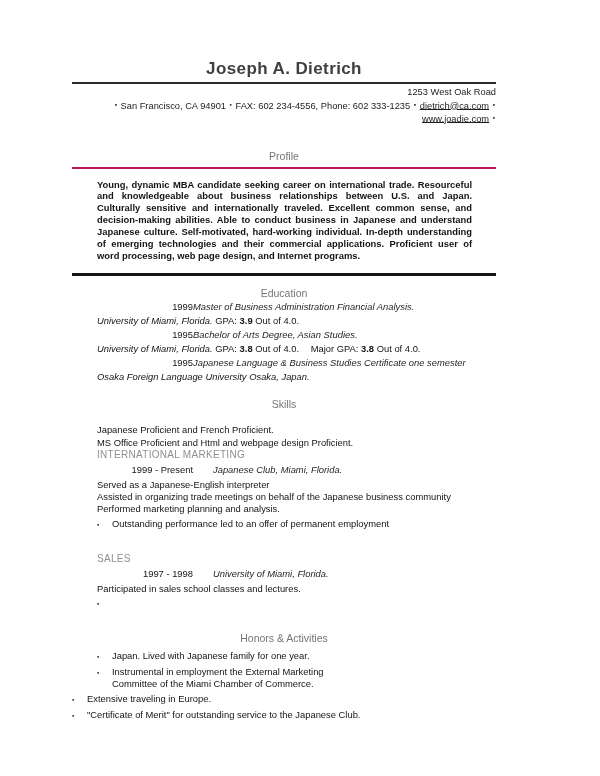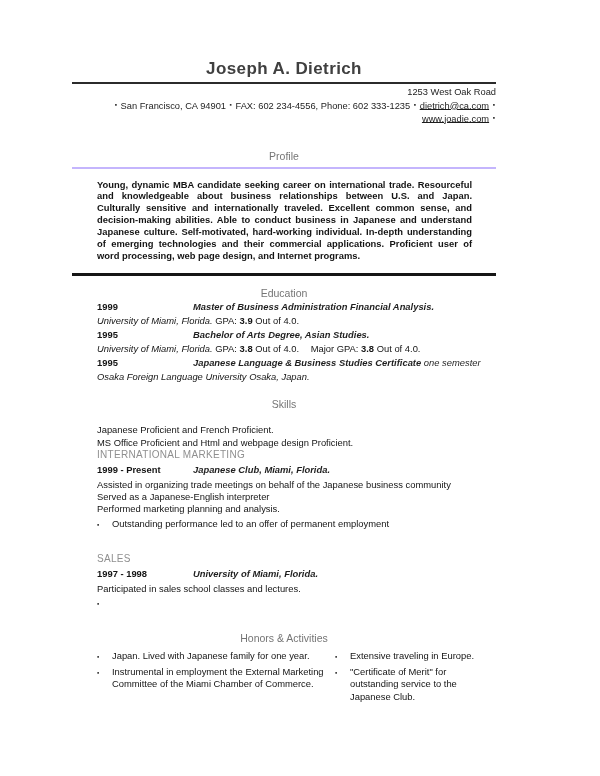--- a/index.html
+++ b/index.html
@@ -25,54 +25,54 @@
   .contact { text-align: right; font-size: 9.3px; line-height: 11.5px; margin-top: 3px; color: #1c1c1c; }
   .contact .sep { font-size: 6.5px; vertical-align: 1.5px; color: #2e2e2e; padding: 0 1px; }
   .link { color: #1c1c1c; text-decoration: underline; cursor: pointer; }
 
   
   .section-heading {
     margin: 0; text-align: center;
     font-size: 10.5px; font-weight: normal; color: #757575;
     line-height: 13px;
   }
-  .profile-head { margin-top: 25px; padding-bottom: 4px; border-bottom: 2px solid #c4b5fd; }
+  .profile-head { margin-top: 25px; padding-bottom: 4px; border-bottom: 2px solid #be185d; }
   .profile-text {
     margin: 10px 0 0 0; padding: 0 24px 0 25px;
     font-size: 9.4px; font-weight: bold; line-height: 11.9px;
     text-align: justify; color: #141414;
   }
   .thick-rule { height: 3px; background: #161616; margin-top: 11px; }
 
   
   .edu-heading { margin-top: 11px; }
   .row { display: flex; padding-left: 25px; font-size: 9.4px; line-height: 14px; }
-  .row .year { width: 96px; flex-shrink: 0; font-weight: bold; color: #141414; }
+  .row .year { width: 96px; flex-shrink: 0; font-weight: normal; color: #141414; text-align: right; }
   .detail { padding-left: 25px; font-size: 9.4px; line-height: 14px; color: #141414; }
   .b  { font-weight: bold; }
   .it { font-style: italic; }
-  .bi { font-weight: bold; font-style: italic; text-align: right; }
+  .bi { font-weight: normal; font-style: italic; text-align: right; }
   .gap { margin-left: 9px; }
 
   
   .skills-heading { margin-top: 14px; margin-bottom: 12px; }
   .body-line { padding-left: 25px; font-size: 9.4px; line-height: 13px; color: #141414; }
 
   
   .exp-heading { margin-top: 13px; margin-bottom: 2px; }
   .sub-label { padding-left: 25px; font-size: 10px; letter-spacing: 0.3px; color: #8f8f8f; line-height: 11px; }
-  .period-row { margin-top: 3px; margin-bottom: 2px; }
+  .period-row { margin-top: 3px; margin-bottom: 2px; gap: 20px; }
   .tight { line-height: 12.3px; }
   .bullet-item { display: flex; padding-left: 25px; font-size: 9.4px; line-height: 12.3px; margin-top: 2.5px; color: #141414; }
   .blt { width: 15px; flex-shrink: 0; font-size: 6.5px; line-height: 12.3px; color: #3c3c3c; padding-top: 1px; }
   .sales-group { margin-top: 21px; }
 
   
   .honors-heading { margin-top: 21px; margin-bottom: 3px; }
-  .honors-cols { display: flex; }
+  .honors-cols { display: flex; flex-direction: column; }
   .hcol-left { width: 263px; flex-shrink: 0; }
   .hcol-right { flex: 1; }
   .hcol-right .bullet-item { padding-left: 0; }
 </style>
 </head>
 <body>
 
 <div class="page">
 
   <div>
@@ -147,22 +147,22 @@
   </div>
 
   <div>
 
     <div>
       <div class="sub-label">INTERNATIONAL MARKETING</div>
       <div class="row period-row">
         <span class="year">1999 - Present</span>
         <span class="bi">Japanese Club, Miami, Florida.</span>
       </div>
+      <div class="body-line tight">Served as a Japanese-English interpreter</div>
       <div class="body-line tight">Assisted in organizing trade meetings on behalf of the Japanese business community</div>
-      <div class="body-line tight">Served as a Japanese-English interpreter</div>
       <div class="body-line tight">Performed marketing planning and analysis.</div>
       <div class="bullet-item">
         <span class="blt">▪</span>
         <span>Outstanding performance led to an offer of permanent employment</span>
       </div>
     </div>
 
     <div class="sales-group">
       <div class="sub-label">SALES</div>
       <div class="row period-row">

